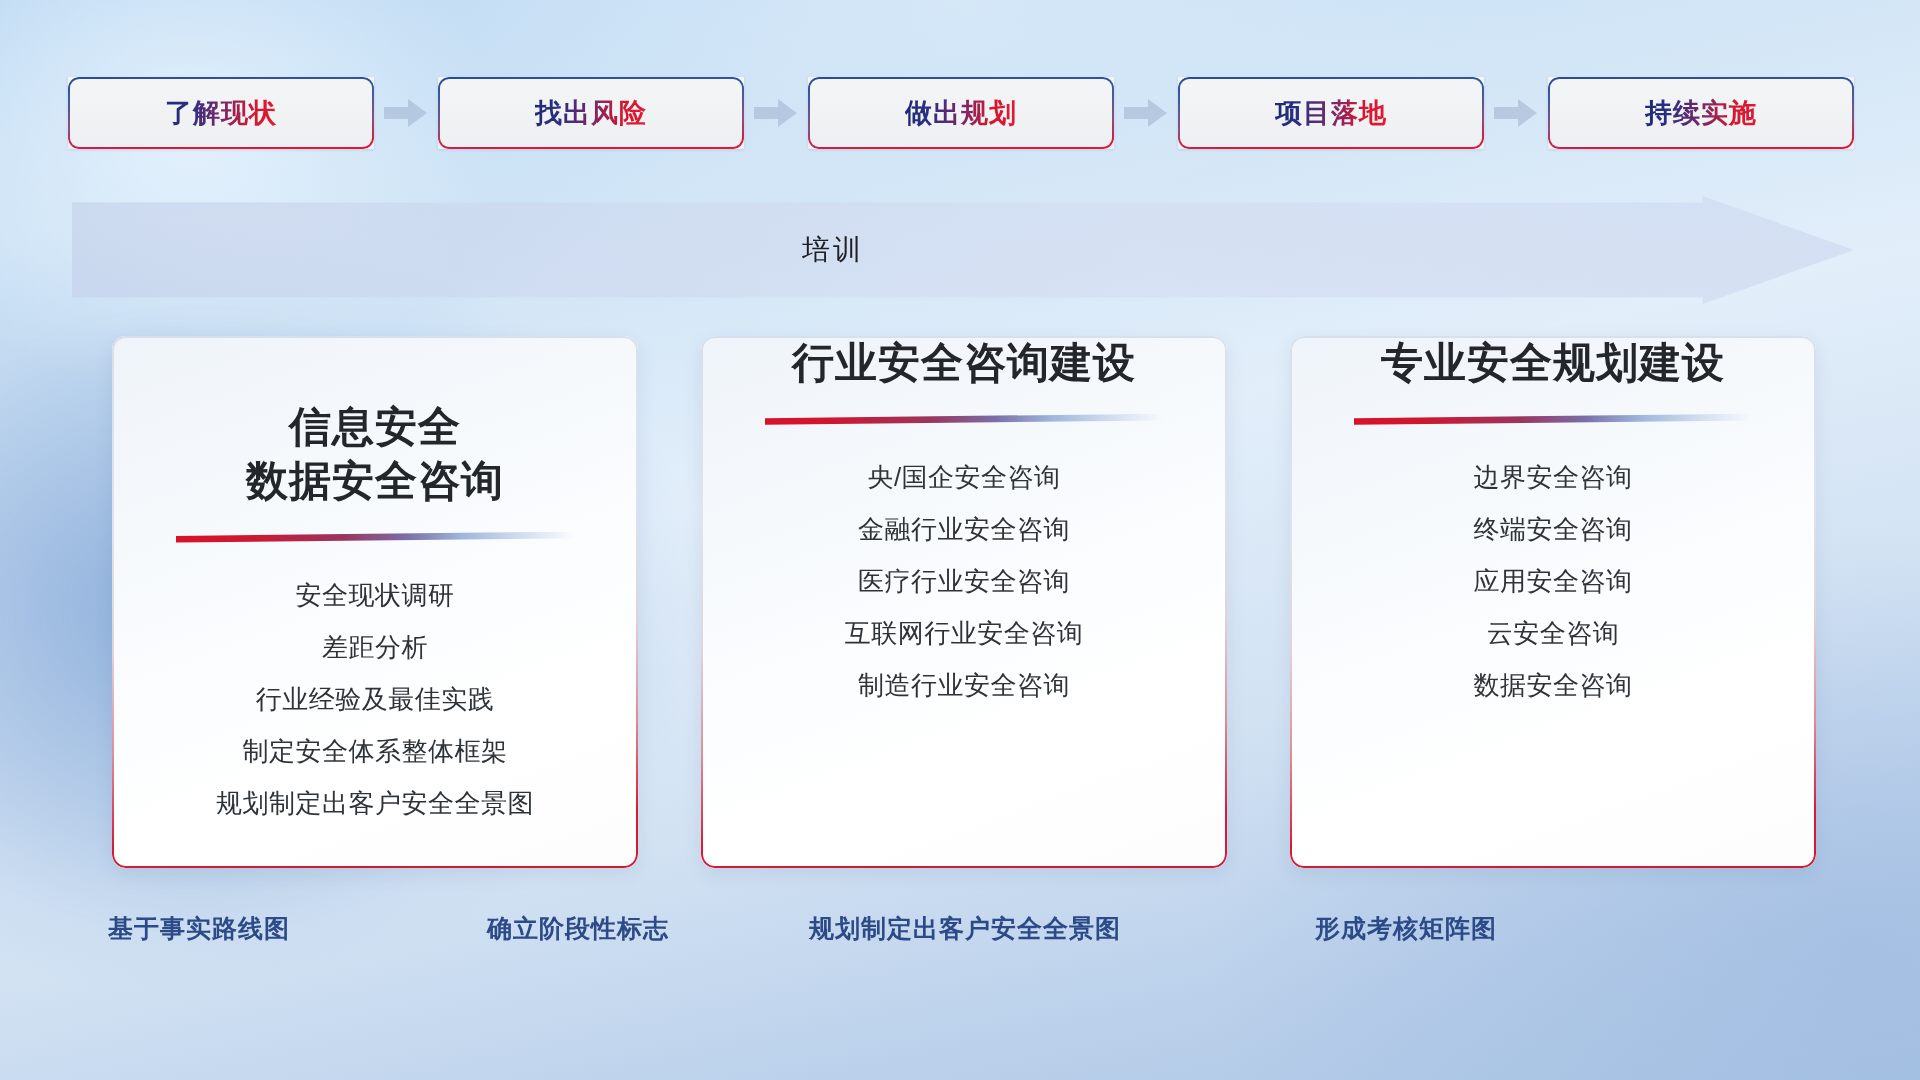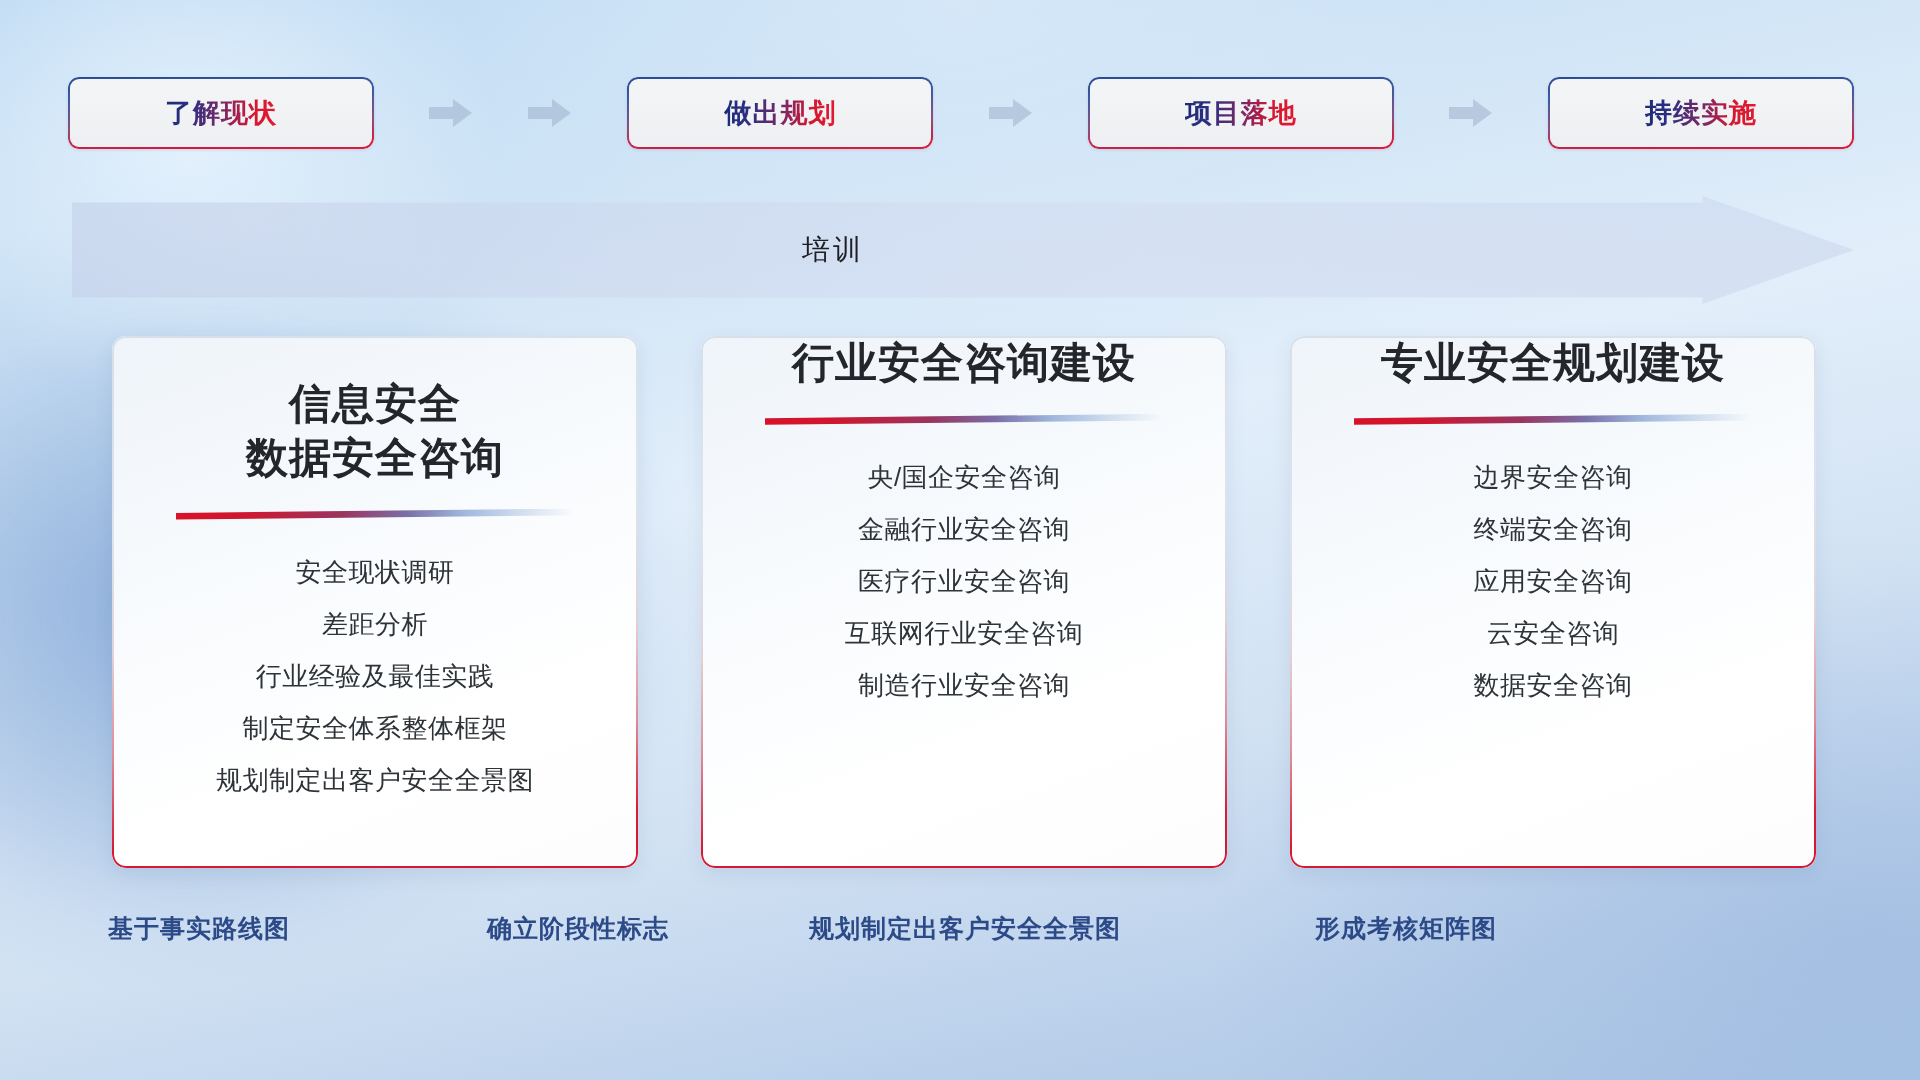--- a/index.html
+++ b/index.html
@@ -47,21 +47,21 @@
     width: 1786px;
     height: 74px;
     display: flex;
     align-items: center;
     justify-content: space-between;
   }
   .step-box {
     position: relative;
     width: 306px;
     height: 72px;
-    border-radius: 11px;
+    border-radius: 1px;
     background: linear-gradient(180deg, #f4f5f7 0%, #f1f2f4 55%, #eeeff2 100%);
     box-shadow: 0 1px 3px rgba(40,60,100,0.12);
     display: flex;
     align-items: center;
     justify-content: center;
   }
   .step-box::before {
     content: "";
     position: absolute;
     inset: 0;
@@ -177,21 +177,21 @@
   }
   .card-title {
     font-size: 42px;
     font-weight: 700;
     color: #23262b;
     text-align: center;
     line-height: 1.28;
     letter-spacing: 1px;
     width: 100%;
   }
-  .card-title.two-line { margin-top: 41px; }
+  .card-title.two-line { margin-top: 64px; }
   .card-title.one-line { }
 
   .divider-wrap {
     width: 100%;
     display: flex;
     justify-content: center;
     margin-top: 24px;
     height: 16px;
   }
   .divider {
@@ -255,20 +255,23 @@
 <div class="step-row">
 
   <div class="step-box">
     <span class="step-label">了解现状</span>
   </div>
 
   <svg class="step-arrow" viewBox="0 0 44 32">
     <path d="M0 10 L24 10 L24 2 L43 16 L24 30 L24 22 L0 22 Z" fill="#9fb2cd"></path>
   </svg>
 
+  <div class="step-box">
+    <span class="step-label">找出风险</span>
+  </div>
 
   <svg class="step-arrow" viewBox="0 0 44 32">
     <path d="M0 10 L24 10 L24 2 L43 16 L24 30 L24 22 L0 22 Z" fill="#9fb2cd"></path>
   </svg>
 
   <div class="step-box">
     <span class="step-label">做出规划</span>
   </div>
 
   <svg class="step-arrow" viewBox="0 0 44 32">

